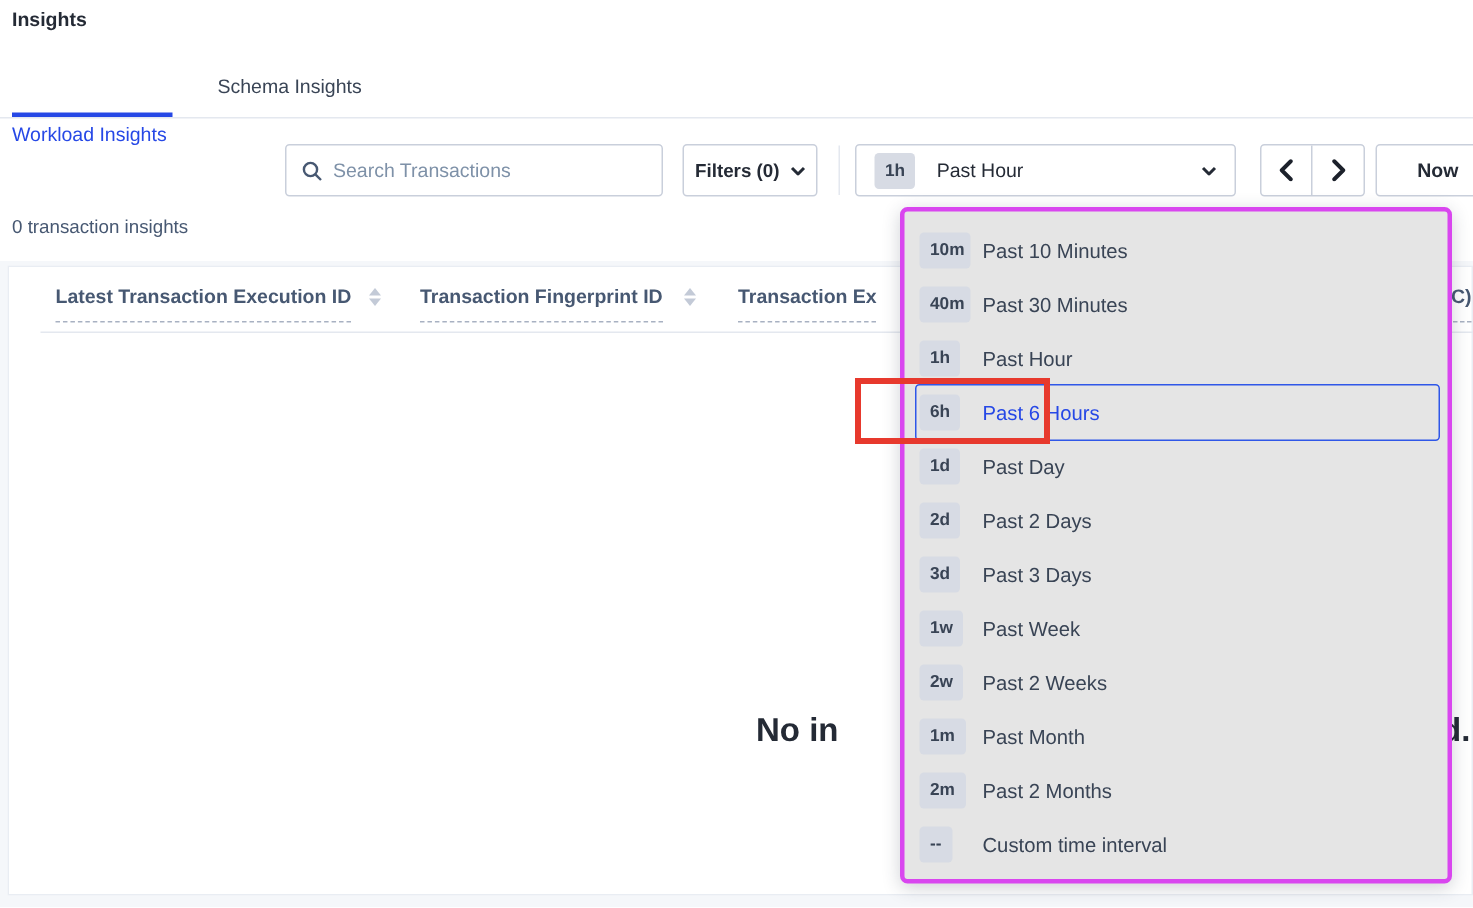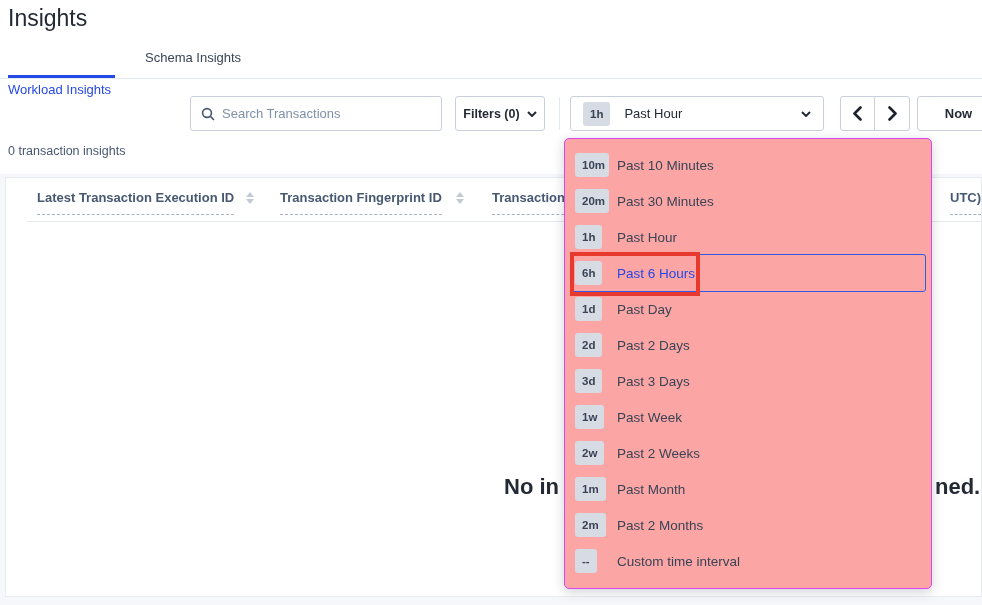--- a/index.html
+++ b/index.html
@@ -15,21 +15,21 @@
     --placeholder:#7e91a8;
   }
   *{box-sizing:border-box;margin:0;padding:0;}
   html,body{background:#fff;}
   .page{
     position:relative;width:982px;height:605px;overflow:hidden;
     background:#fff;font-family:"Liberation Sans",sans-serif;color:var(--dark);
   }
   .abs{position:absolute;}
   
-  .page-title{left:8px;top:5px;font-size:23px;font-weight:normal;color:var(--dark);}
+  .page-title{left:8px;top:5px;font-size:13px;font-weight:bold;color:var(--dark);}
   .tab{top:50px;font-size:13px;color:var(--text);cursor:pointer;}
   .tab.active{color:var(--accent);font-weight:normal;margin-top:32px;}
   .tab-underline{left:8px;top:75px;width:107px;height:3px;background:var(--accent);}
   .tab-border{left:0;top:78px;width:982px;height:1px;background:var(--line);}
   
   .ctl{
     top:96px;height:35px;background:#fff;border:1px solid var(--ctl-border);
     border-radius:3px;display:flex;align-items:center;font-size:12.5px;color:var(--dark);
   }
   .ctl.btn{font-weight:bold;justify-content:center;gap:7px;cursor:pointer;}
@@ -60,22 +60,22 @@
     top:190px;font-size:13px;font-weight:bold;color:var(--slate);
     padding-bottom:9px;border-bottom:1px dashed #a8b1c2;white-space:nowrap;cursor:pointer;
   }
   .sort-icon{top:192px;display:flex;flex-direction:column;align-items:center;gap:2px;cursor:pointer;}
   .sort-icon .up{width:0;height:0;border-left:4px solid transparent;border-right:4px solid transparent;border-bottom:5px solid #c3cad7;}
   .sort-icon .down{width:0;height:0;border-left:4px solid transparent;border-right:4px solid transparent;border-top:5px solid #c3cad7;}
   .header-line{left:27px;top:221px;width:955px;height:1px;background:var(--line);}
   .empty-frag{top:474px;font-size:22px;font-weight:bold;color:var(--dark);white-space:nowrap;z-index:1;}
   
   .time-menu{
-    left:564px;top:138px;width:368px;height:451px;background:#fca5a5;z-index:10;
-    border:1px solid #d946ef;border-radius:5px;box-shadow:0 3px 12px rgba(40,50,70,.22);
+    left:600px;top:138px;width:368px;height:451px;background:#e5e5e5;z-index:10;
+    border:3px solid #d946ef;border-radius:5px;box-shadow:0 3px 12px rgba(40,50,70,.22);
     padding:8px 0;overflow:hidden;
   }
   .menu-item{
     height:36px;margin:0 6px 0 8px;padding-left:2px;display:flex;align-items:center;cursor:pointer;
   }
   .badge-wrap{width:34px;display:inline-flex;}
   .menu-label{margin-left:8px;font-size:13.5px;color:var(--text);}
   .menu-item.selected{outline:1px solid #2f57e8;border-radius:2px;}
   .menu-item.selected .menu-label{color:var(--accent);}
   
@@ -164,21 +164,21 @@
   <div class="abs time-menu" id="time-menu">
     <div class="menu-item">
       <span class="badge-wrap">
           <span class="interval-badge menu-badge">10m</span>
         </span>
       <span class="menu-label">Past 10 Minutes</span>
     </div>
 
     <div class="menu-item">
       <span class="badge-wrap">
-          <span class="interval-badge menu-badge">20m</span>
+          <span class="interval-badge menu-badge">40m</span>
         </span>
       <span class="menu-label">Past 30 Minutes</span>
     </div>
 
     <div class="menu-item">
       <span class="badge-wrap">
           <span class="interval-badge menu-badge">1h</span>
         </span>
       <span class="menu-label">Past Hour</span>
     </div>

